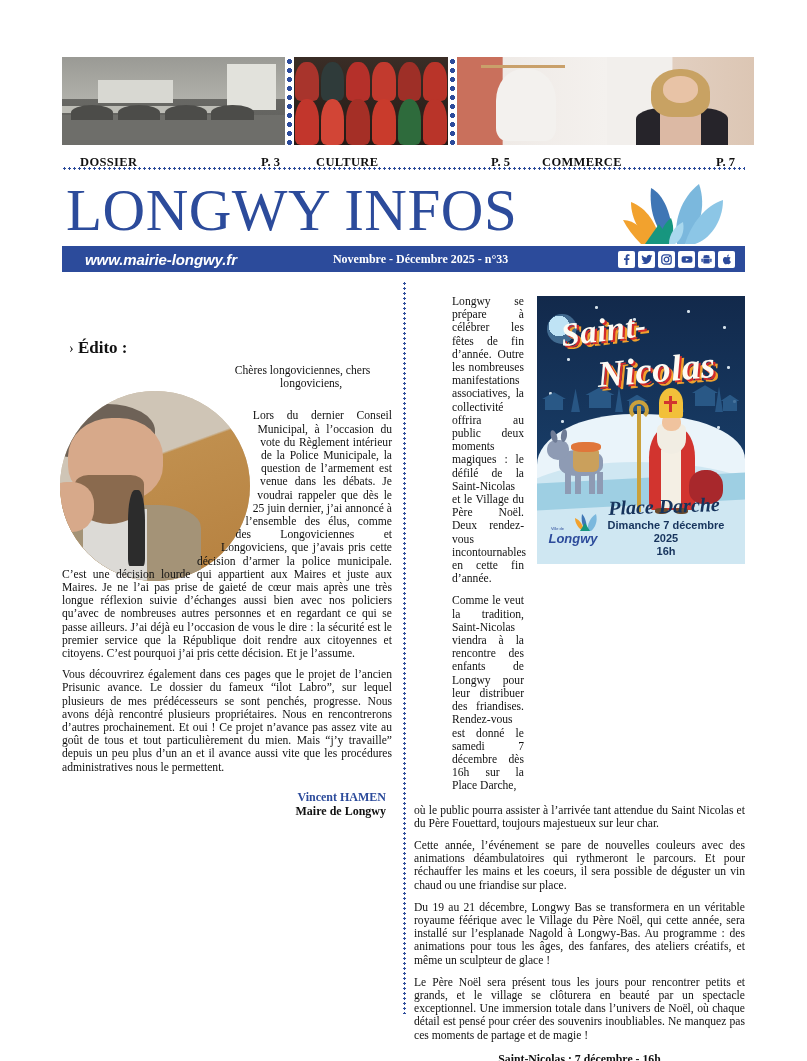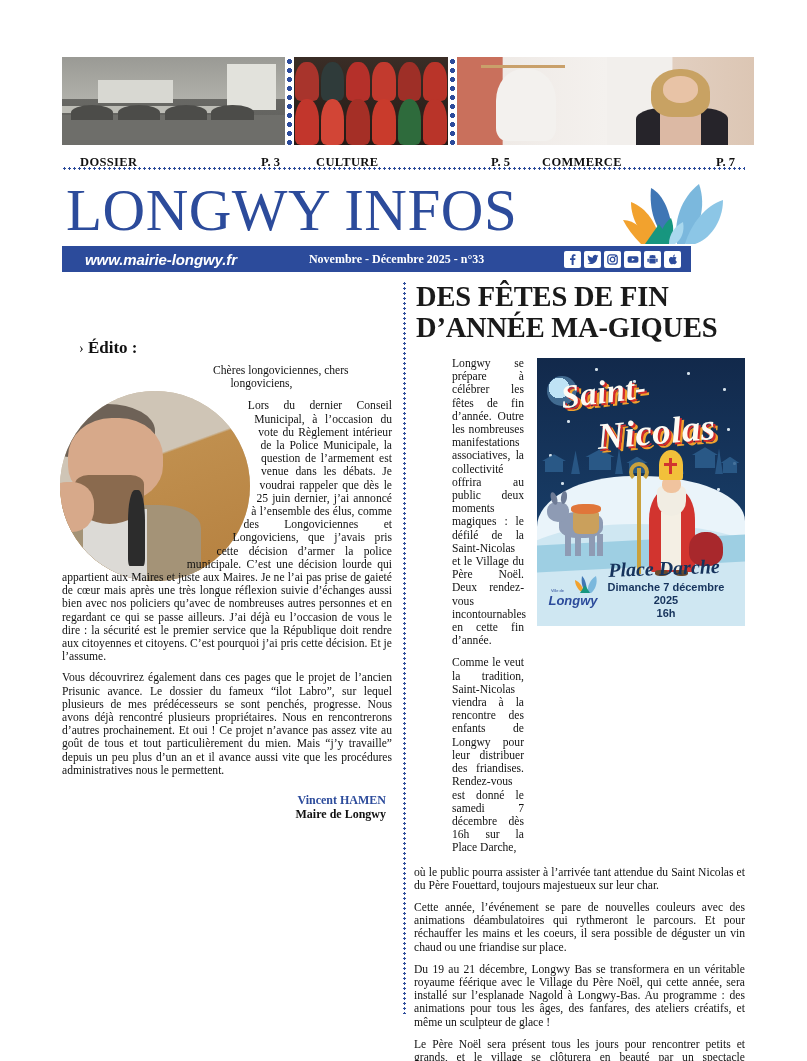--- a/index.html
+++ b/index.html
@@ -73,23 +73,23 @@
     position:absolute; left:4px; top:-4px;
     font-family:"Liberation Serif", serif;
     font-size:59px; line-height:64px; font-weight:400;
     color:#2c4b9b; letter-spacing:0.5px; white-space:nowrap;
   }
   
   .leaf-logo { position:absolute; right:18px; top:-6px; width:112px; height:70px; }
 
   
   .blue-bar {
-    position:absolute; left:62px; top:246px; width:629px; height:26px;
+    position:absolute; left:62px; top:246px; width:683px; height:26px;
     background:#2c4b9b;
-    display:flex; align-items:center;
+    display:flex; align-items:center;gap:24px;
   }
   .site-url {
     font-family:"Liberation Sans", sans-serif;
     font-style:italic; font-weight:700; font-size:15px;
     color:#ffffff; margin-left:23px; letter-spacing:-.1px;
   }
   .issue-info {
     font-family:"Liberation Serif", serif; font-weight:700; font-size:12px;
     color:#ffffff; margin-left:72px; white-space:nowrap;
   }
@@ -107,21 +107,21 @@
   .col-right { position:absolute; left:352px; top:0; width:331px; }
 
   .vsep {
     position:absolute; left:340px; top:0px; width:5px; height:733px;
     background-image: radial-gradient(circle at 50% 50%, #2c4b9b 0 38%, transparent 40%);
     background-size: 5px 5px; background-repeat: repeat-y;
   }
 
   
   .edito-head {
-    margin-top:57px; margin-left:17px;
+    margin-top:57px; margin-left:7px;
     font-family:"Liberation Serif", serif; font-weight:700;
     font-size:17px; color:#111;
   }
   .edito-head .chev { color:#111; font-weight:400; font-size:14px; }
 
   
   .mayor-photo {
     position:absolute; left:-2px; top:110px; width:190px; height:190px;
     border-radius:50%; overflow:hidden;
     background:#c6b49a;
@@ -419,33 +419,32 @@
         <div class="shirt"></div>
         <div class="hair"></div>
         <div class="head"></div>
         <div class="beard"></div>
         <div class="mic"></div>
         <div class="hand"></div>
       </div>
 
       <div class="edito-body">
         <div class="float-shape"></div>
-        <p style="text-align:left;margin-bottom:9px;">Chères longoviciennes, chers longoviciens,</p>
+        <p style="text-align:center;margin-bottom:19px;">Chères longoviciennes, chers longoviciens,</p>
         <p>Lors du dernier Conseil Municipal, à l’occasion du vote du Règlement intérieur de la Police Municipale, la question de l’armement est venue dans les débats. Je voudrai rappeler que dès le 25 juin dernier, j’ai annoncé à l’ensemble des élus, comme des Longoviciennes et Longoviciens, que j’avais pris cette décision d’armer la police municipale. C’est une décision lourde qui appartient aux Maires et juste aux Maires. Je ne l’ai pas prise de gaieté de cœur mais après une très longue réflexion suivie d’échanges aussi bien avec nos policiers qu’avec de nombreuses autres personnes et en regardant ce qui se passe ailleurs. J’ai déjà eu l’occasion de vous le dire : la sécurité est le premier service que la République doit rendre aux citoyennes et citoyens. C’est pourquoi j’ai pris cette décision. Et je l’assume.</p>
         <p>Vous découvrirez également dans ces pages que le projet de l’ancien Prisunic avance. Le dossier du fameux “ilot Labro”, sur lequel plusieurs de mes prédécesseurs se sont penchés, progresse. Nous avons déjà rencontré plusieurs propriétaires. Nous en rencontrerons d’autres prochainement. Et oui ! Ce projet n’avance pas assez vite au goût de tous et tout particulièrement du mien. Mais “j’y travaille” depuis un peu plus d’un an et il avance aussi vite que les procédures administratives nous le permettent.</p>
       </div>
 
       <div class="edito-sign">
         <div class="name">Vincent HAMEN</div>
         <div class="role">Maire de Longwy</div>
       </div>
     </div>
 
     <div class="col-right">
-      <div class="art-title">DES FÊTES DE FIN D’ANNÉE MA-GIQUES</div>
 
       <div class="art-top">
 
         <div class="poster">
           <div class="sky"></div>
           <div class="moon"></div>
           <div class="snowdot" style="left:58px;top:10px"></div>
           <div class="snowdot" style="left:96px;top:22px"></div>
           <div class="snowdot" style="left:150px;top:14px"></div>
           <div class="snowdot" style="left:186px;top:30px"></div>

